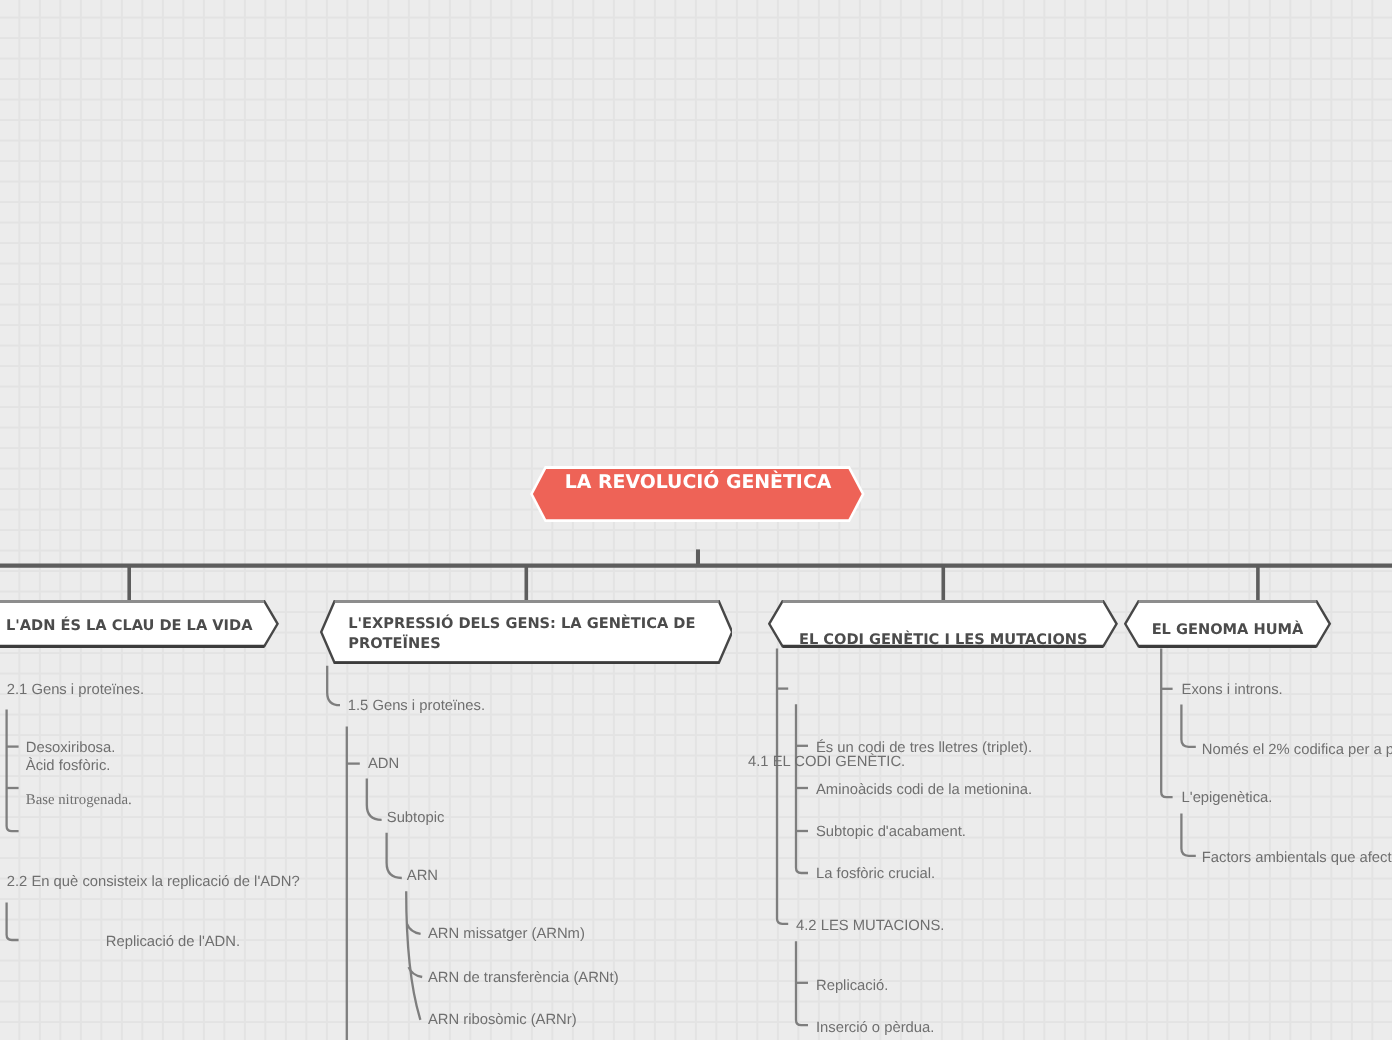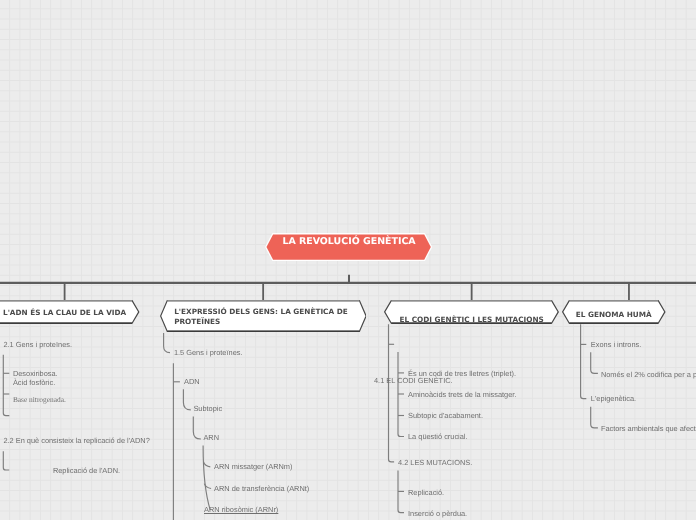--- a/index.html
+++ b/index.html
@@ -118,26 +118,26 @@
     <div class="leaf" style="left: 12.9px; top: 378px;">Àcid fosfòric.</div>
     <div class="leaf" style="left: 12.9px; top: 395px; font-family: Liberation Serif, serif;">Base nitrogenada.</div>
     <div class="leaf" style="left: 3.4px; top: 436.25px;">2.2 En què consisteix la replicació de l'ADN?</div>
     <div class="leaf" style="left: 12.9px; top: 466.05px; padding-left: 40px;">Replicació de l'ADN.</div>
     <div class="leaf" style="left: 173.9px; top: 348.45px;">1.5 Gens i proteïnes.</div>
     <div class="leaf" style="left: 184px; top: 376.75px;">ADN</div>
     <div class="leaf" style="left: 193.4px; top: 403.75px;">Subtopic</div>
     <div class="leaf" style="left: 203.4px; top: 433.05px;">ARN</div>
     <div class="leaf" style="left: 214px; top: 461.95px;">ARN missatger (ARNm)</div>
     <div class="leaf" style="left: 214px; top: 483.55px;">ARN de transferència (ARNt)</div>
-    <div class="leaf" style="left: 204px; top: 505.15px; text-decoration: underline;">ARN ribosòmic (ARNr)</div>
+    <div class="leaf" style="left: 214px; top: 505.15px;">ARN ribosòmic (ARNr)</div>
     <div class="leaf" style="left: 374px; top: 340.05px; margin-top: 36px;">4.1 EL CODI GENÈTIC.</div>
     <div class="leaf" style="left: 398px; top: 457.55px;">4.2 LES MUTACIONS.</div>
     <div class="leaf" style="left: 408px; top: 368.75px;">És un codi de tres lletres (triplet).</div>
-    <div class="leaf" style="left: 408px; top: 389.85px;">Aminoàcids trets de la missatger.</div>
+    <div class="leaf" style="left: 408px; top: 389.85px;">Aminoàcids codi de la metionina.</div>
     <div class="leaf" style="left: 408px; top: 411.35px;">Subtopic d'acabament.</div>
-    <div class="leaf" style="left: 408px; top: 432.35px;">La qüestió crucial.</div>
+    <div class="leaf" style="left: 408px; top: 432.35px;">La fosfòric crucial.</div>
     <div class="leaf" style="left: 408px; top: 487.55px;">Replicació.</div>
     <div class="leaf" style="left: 408px; top: 508.75px;">Inserció o pèrdua.</div>
     <div class="leaf" style="left: 590.8px; top: 340.05px;">Exons i introns.</div>
     <div class="leaf" style="left: 590.8px; top: 394.35px;">L'epigenètica.</div>
     <div class="leaf" style="left: 600.9px; top: 369.55px;">Només el 2% codifica per a proteïnes.</div>
     <div class="leaf" style="left: 600.9px; top: 423.95px;">Factors ambientals que afecten l'ADN.</div>
   </div>
 
 </body></html>

